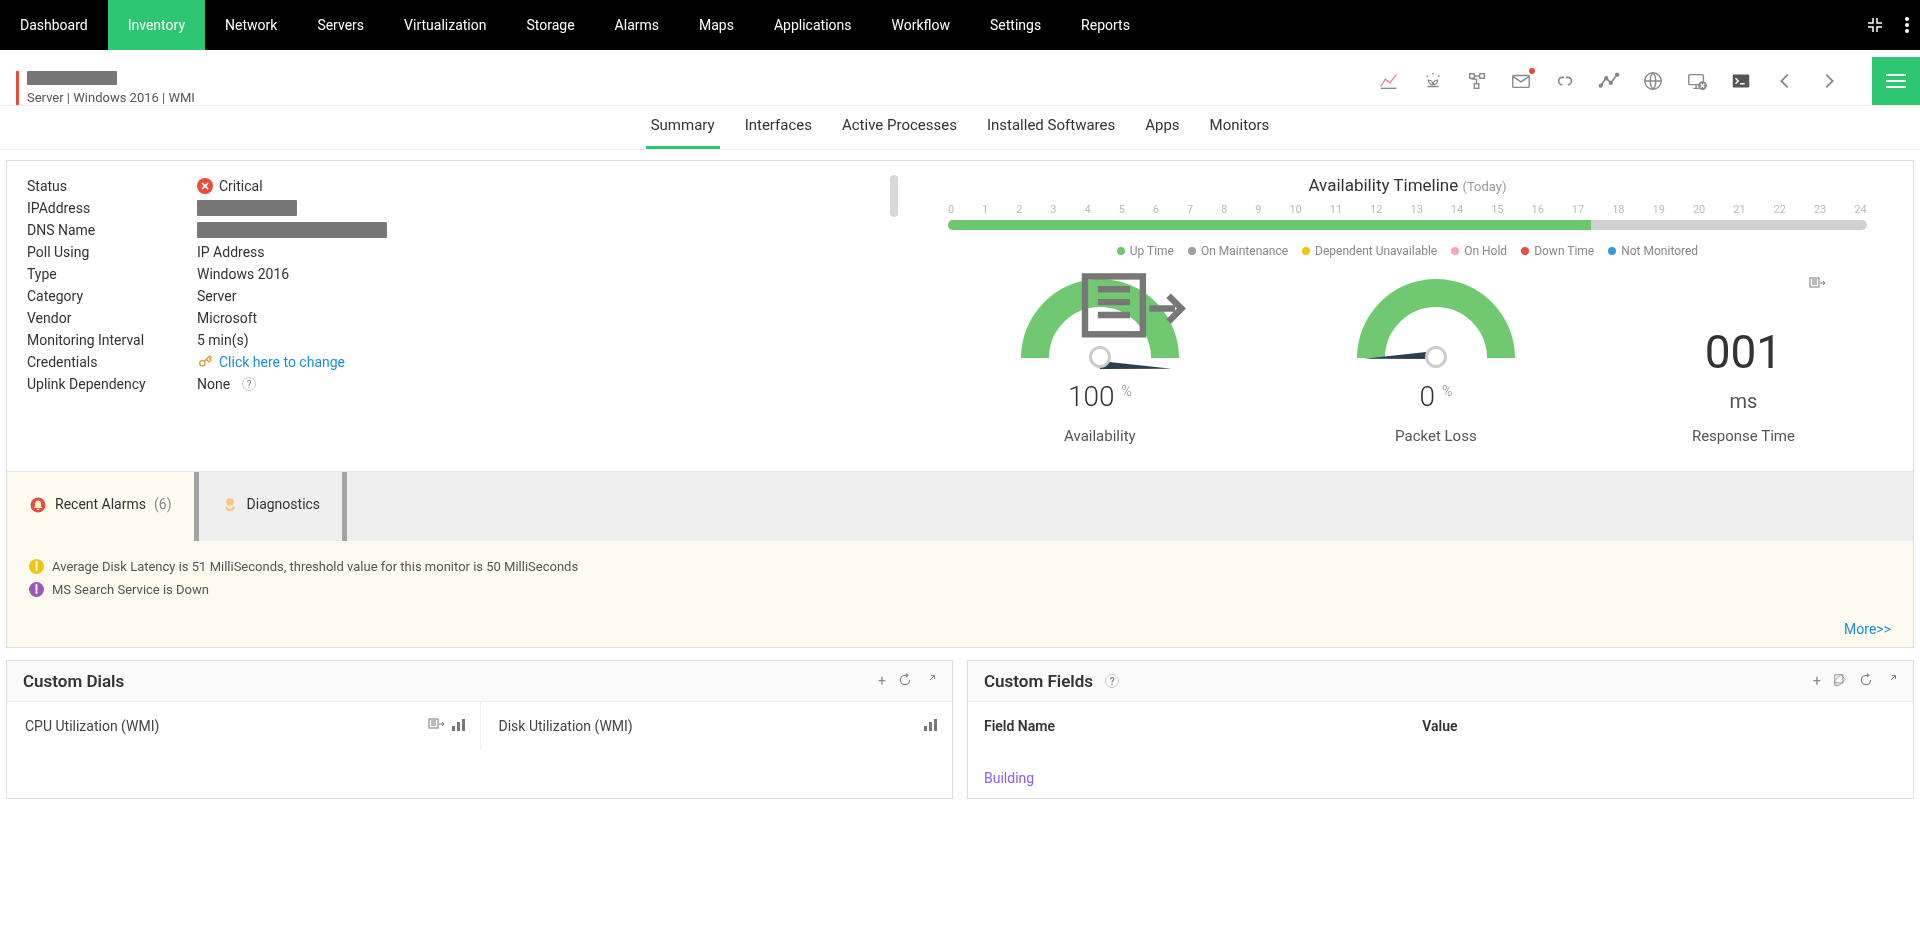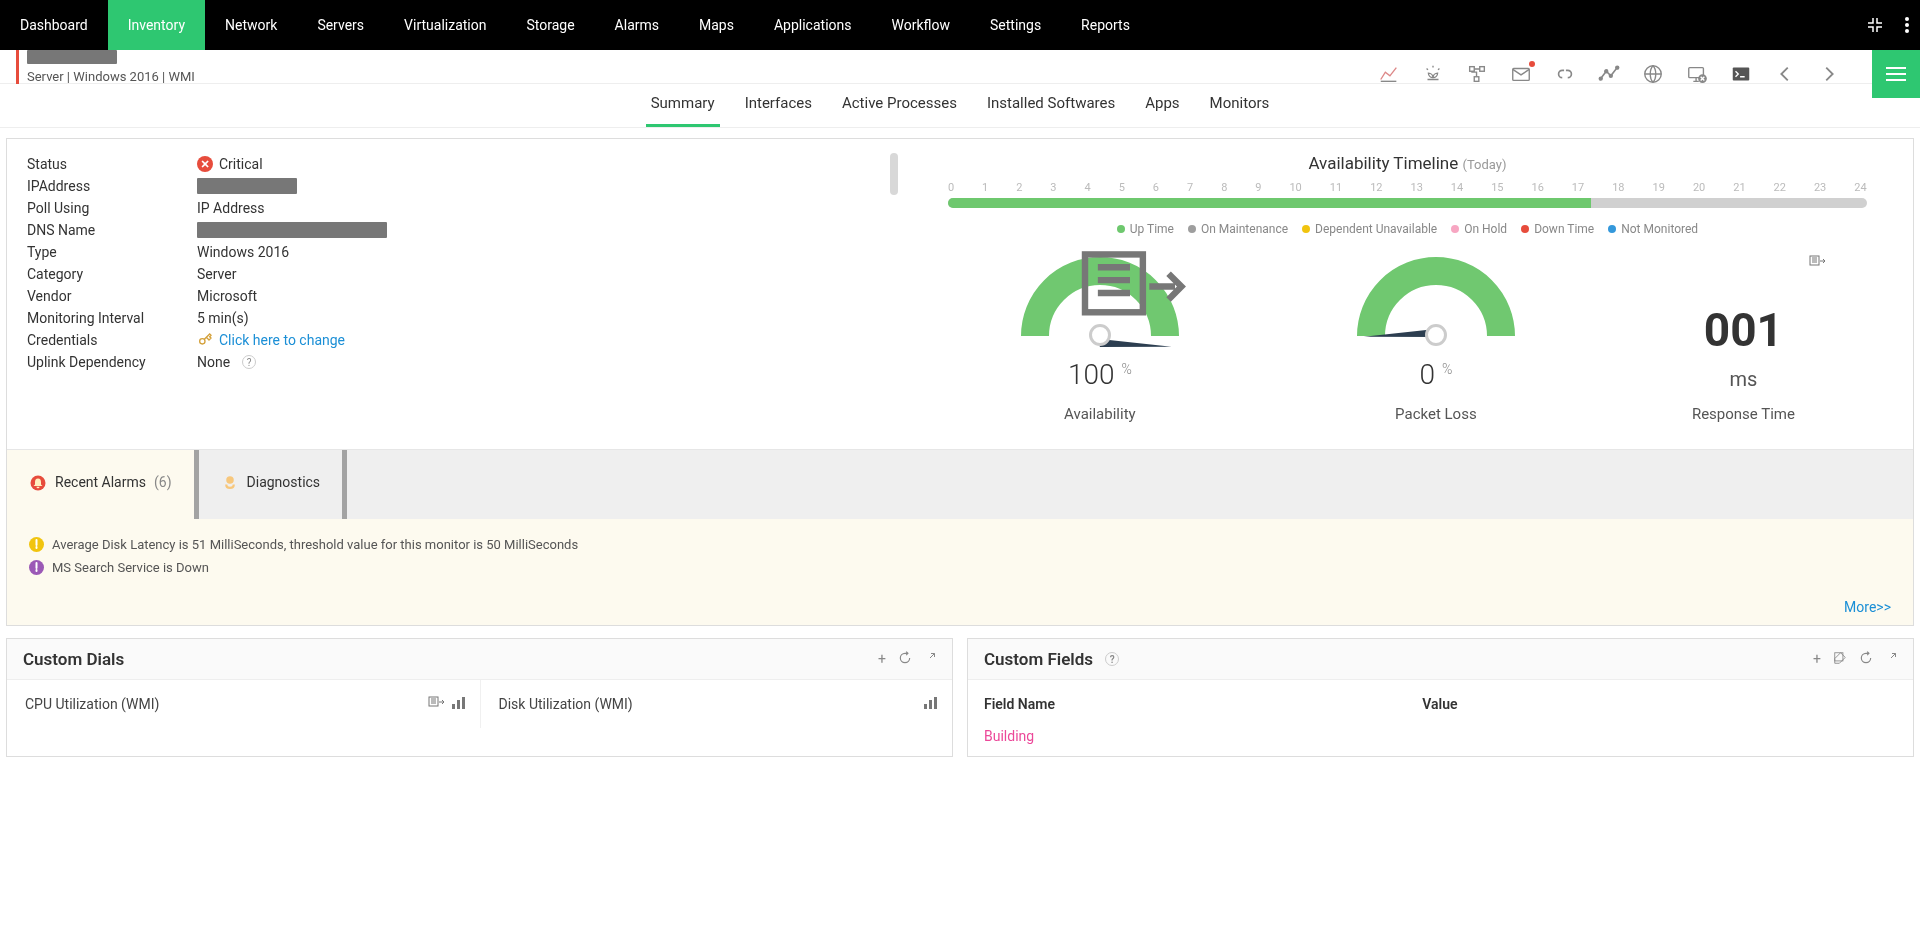--- a/index.html
+++ b/index.html
@@ -6,21 +6,21 @@
 body { font-family: -apple-system, BlinkMacSystemFont, "Segoe UI", Roboto, Helvetica, Arial, sans-serif; font-size: 14px; color: #333; background: #fff; }
 
 
 .top-nav { background: #000; height: 50px; display: flex; align-items: stretch; }
 .top-nav .nav-item { color: #fff; padding: 0 20px; display: flex; align-items: center; font-size: 14px; cursor: pointer; }
 .top-nav .nav-item.active { background: #2EC771; }
 .top-nav .spacer { flex: 1; }
 .top-nav .nav-icon { color: #fff; padding: 0 10px; display: flex; align-items: center; cursor: pointer; }
 
 
-.identity-bar { background: #fff; height: 34px; display: flex; align-items: flex-start; justify-content: space-between; padding: 0 0 0 16px; border-bottom: 1px solid #eee; }
+.identity-bar { background: #fff; height: 56px; display: flex; align-items: flex-end; justify-content: space-between; padding: 0 0 0 16px; border-bottom: 1px solid #eee; }
 .identity-left { display: flex; flex-direction: column; gap: 2px; }
 .identity-left .red-pipe { border-left: 3px solid #e74c3c; padding-left: 8px; }
 .device-name-bar { background: #777; width: 90px; height: 14px; display: inline-block; border-radius: 1px; position: relative; top: 0px; }
 .identity-sub { color: #555; font-size: 13px; margin-top: 2px; }
 .identity-right { display: flex; align-items: center; gap: 22px; padding-right: 0; }
 .toolbar-icon { color: #666; cursor: pointer; display: inline-flex; position: relative; }
 .toolbar-icon svg { width: 22px; height: 22px; }
 .toolbar-icon .dot { position: absolute; top: -2px; right: -3px; width: 6px; height: 6px; background: #e74c3c; border-radius: 50%; }
 .hamburger-box { background: #2EC771; width: 48px; height: 48px; display: flex; align-items: center; justify-content: center; color: #fff; cursor: pointer; margin-left: 10px; }
 
@@ -63,21 +63,21 @@
 .gauges { display: flex; justify-content: space-around; align-items: flex-end; padding: 0 10px 20px; }
 .gauge-wrap { text-align: center; color: #333; }
 .gauge { position: relative; width: 160px; height: 90px; margin: 0 auto; }
 .gauge svg { width: 160px; height: 90px; }
 .gauge-needle-dot { position: absolute; width: 22px; height: 22px; border-radius: 50%; background: #fff; border: 3px solid #ccc; left: 50%; top: 68px; transform: translateX(-50%); }
 .gauge-needle { position: absolute; left: 50%; top: 78px; width: 72px; height: 8px; transform-origin: 0 50%; }
 .gauge-needle svg { width: 72px; height: 8px; }
 .gauge-big { font-size: 28px; font-weight: 300; margin-top: 12px; }
 .gauge-big .sup { font-size: 14px; vertical-align: super; color: #888; }
 .gauge-label { font-size: 15px; color: #555; margin-top: 14px; }
-.rt-big { font-size: 46px; font-weight: 700; line-height: 1; }
+.rt-big { font-size: 46px; font-weight: 400; line-height: 1; }
 .rt-unit { font-size: 20px; color: #555; margin-top: 14px; }
 .gauge-topicon { position: absolute; right: -30px; top: -8px; color: #777; }
 
 
 .alarm-section { background: #fdfaef; border-top: 1px solid #e6e6e6; }
 .alarm-tabs { display: flex; background: #efefef; }
 .alarm-tab { background: #efefef; padding: 24px 22px; display: flex; align-items: flex-start; gap: 8px; font-size: 14px; color: #333; cursor: pointer; border-right: 5px solid #a3a3a3; }
 .alarm-tab.active { background: #fdfaef; }
 .alarm-tab .count { color: #888; }
 .alarm-body { padding: 14px 22px 8px; min-height: 80px; }
@@ -95,21 +95,21 @@
 .panel-icons span { cursor: pointer; }
 .dials-row { display: flex; }
 .dial-cell { width: 50%; padding: 16px 18px; position: relative; }
 .dial-cell + .dial-cell { border-left: 1px solid #f0f0f0; }
 .dial-title { font-size: 14px; color: #444; }
 .dial-icons { position: absolute; right: 14px; top: 16px; display: flex; gap: 8px; color: #777; }
 .cf-table { width: 100%; padding: 6px 16px; }
 .cf-head { display: flex; font-weight: 600; color: #333; padding: 10px 0; align-items: flex-end; }
 .cf-head .col1 { width: 48%; }
 .cf-head .col2 { width: 52%; }
-.cf-row { color: #ec4899; padding: 6px 0; }
+.cf-row { color: #8b5cf6; padding: 6px 0; margin-top: 20px; }
 </style>
 </head>
 <body>
 
 <div class="top-nav">
   <div id="nav-items" style="display: flex;">
       <div class="nav-item">Dashboard</div>
       <div class="nav-item active">Inventory</div>
       <div class="nav-item">Network</div>
       <div class="nav-item">Servers</div>
@@ -244,28 +244,28 @@
               <span>Critical</span>
             </div>
           </div>
         <div class="kv-row">
             <div class="kv-label">IPAddress</div>
           <div class="kv-val">
               <span class="redacted-bar" style="width:100px"></span>
             </div>
           </div>
         <div class="kv-row">
-            <div class="kv-label">Poll Using</div>
-          <div class="kv-val">IP Address</div>
-          </div>
-        <div class="kv-row">
             <div class="kv-label">DNS Name</div>
           <div class="kv-val">
               <span class="redacted-bar" style="width:190px"></span>
             </div>
+          </div>
+        <div class="kv-row">
+            <div class="kv-label">Poll Using</div>
+          <div class="kv-val">IP Address</div>
           </div>
         <div class="kv-row">
             <div class="kv-label">Type</div>
           <div class="kv-val">Windows 2016</div>
           </div>
         <div class="kv-row">
             <div class="kv-label">Category</div>
           <div class="kv-val">Server</div>
           </div>
         <div class="kv-row">

